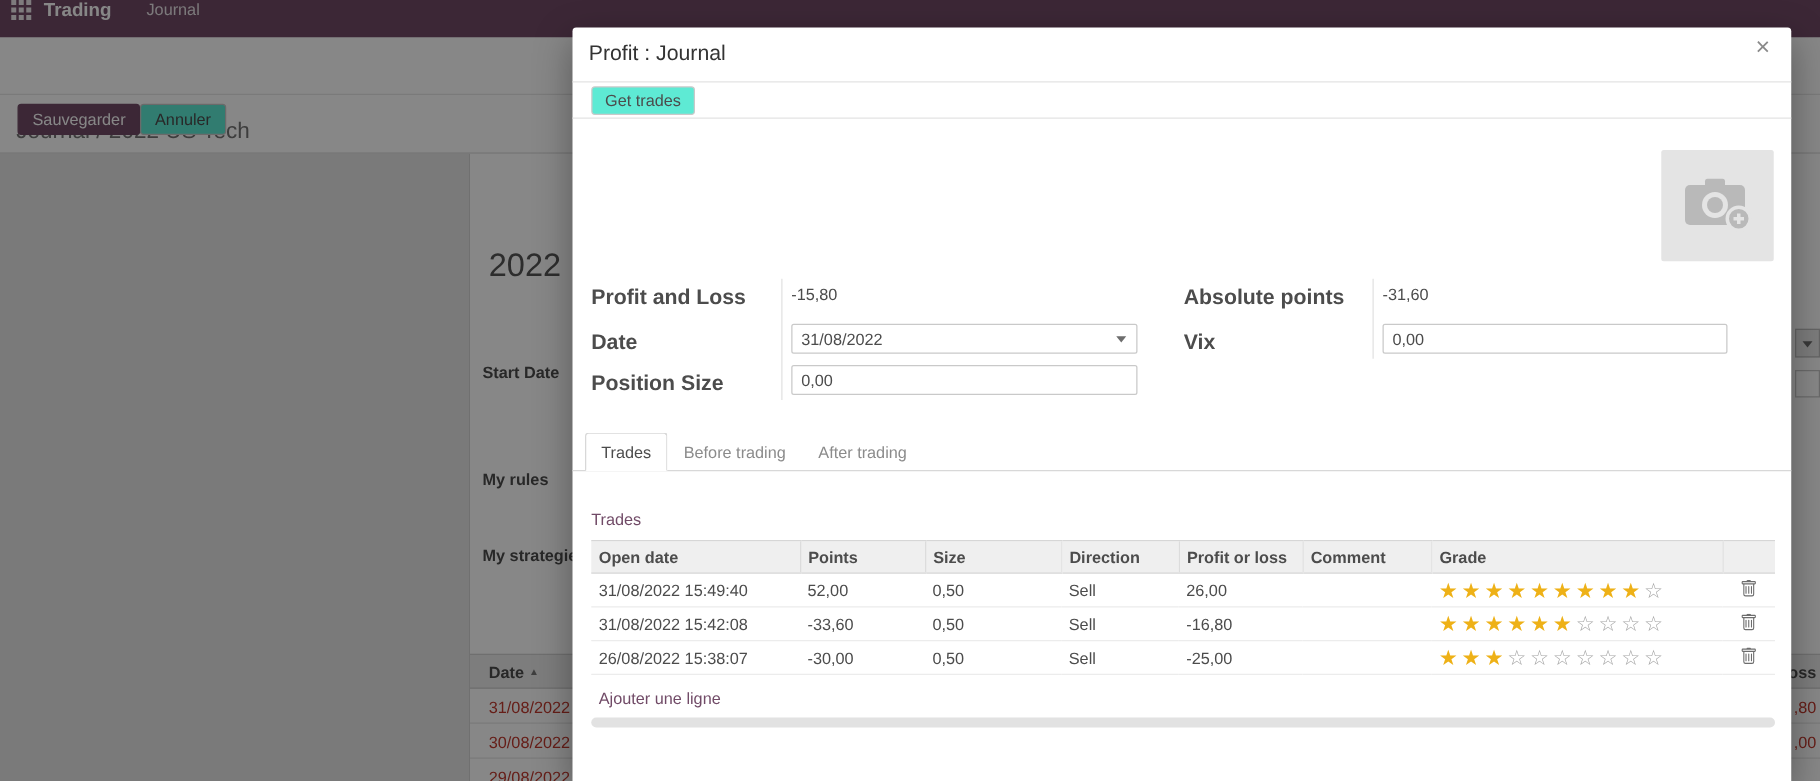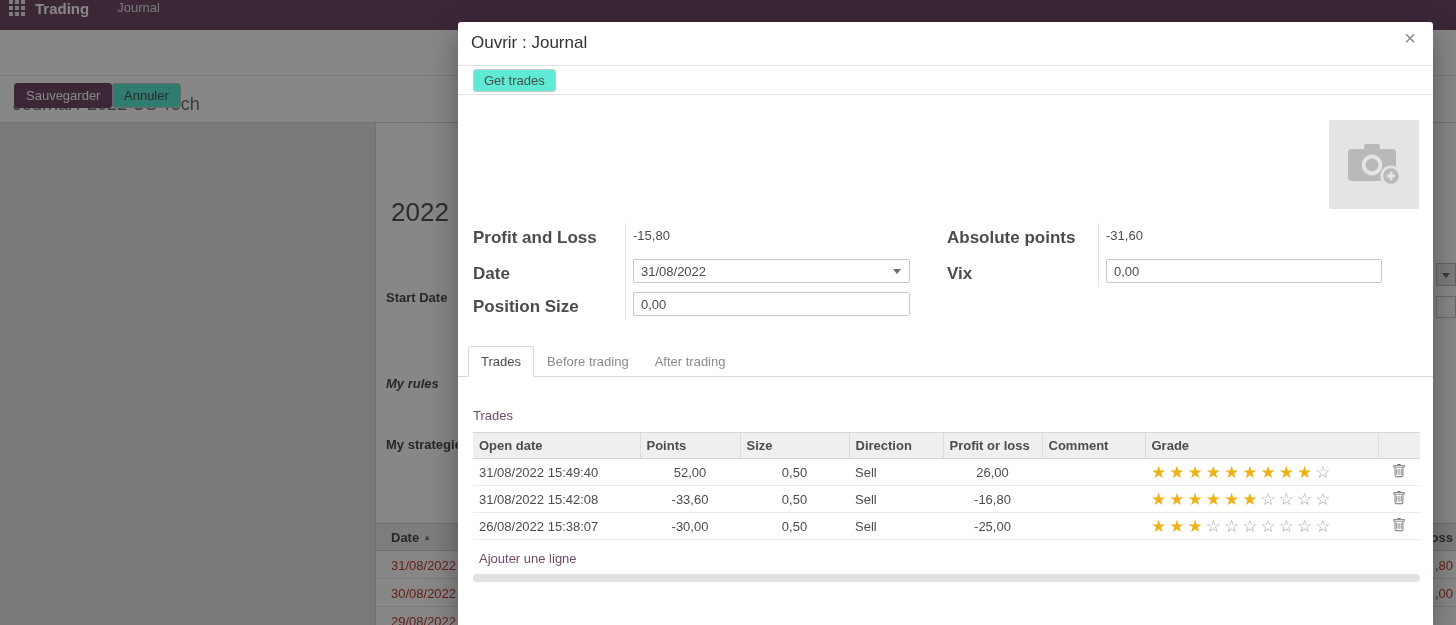--- a/index.html
+++ b/index.html
@@ -20,21 +20,21 @@
   .btn { font-size:13px; padding:4px 11px; border-radius:3px; border:1px solid #c9c9c9; background:#5eead4; color:#4c4c4c; cursor:pointer; font-family:inherit; }
   .btn-primary { background:#714B67; border-color:#714B67; color:#fff; }
   .save-btn { position:absolute; left:14px; top:53px; }
   .discard-btn { position:absolute; left:112px; top:53px; }
 
   .content-bg { position:absolute; left:0; top:123px; width:100%; height:502px; background:#e7e7e7; }
   .form-sheet { position:absolute; left:375px; top:123px; right:0; bottom:0; background:#fff; border-left:1px solid #d4d4d4; }
   .record-title { position:absolute; left:15px; top:74px; font-size:26px; color:#555; }
   .bg-label { position:absolute; font-size:13px; font-weight:700; color:#4c4c4c;margin-top:24px; }
   .lbl-start-date { left:10px; top:143px; }
-  .lbl-my-rules { left:10px; top:229px;font-style:italic; }
+  .lbl-my-rules { left:10px; top:229px; }
   .lbl-my-strategies { left:10px; top:290px; }
 
   .bg-table-header { position:absolute; left:0; top:400px; right:0; height:28px; background:#ededed; border-top:1px solid #d2d2d2; border-bottom:1px solid #cfcfcf; font-size:13px; font-weight:700; color:#4c4c4c; }
   .bg-th-date { position:absolute; left:15px; top:6px; cursor:pointer; }
   .sort-caret { font-size:8px; color:#777; margin-left:4px; vertical-align:2px; }
   .bg-th-frag { position:absolute; right:3px; top:6px; }
   .bg-rows { position:absolute; left:0; top:428px; right:0; }
   .bg-row { position:relative; height:28px; border-bottom:1px solid #e6e6e6; cursor:pointer; }
   .bg-date { position:absolute; left:15px; top:7px; font-size:13px; color:#c0392e; }
   .bg-frag { position:absolute; right:3px; top:7px; font-size:13px; color:#c0392e; }
@@ -80,21 +80,21 @@
   .tabs { position:absolute; left:0; top:324px; width:100%; height:31px; border-bottom:1px solid #d8d8d8; display:flex; align-items:flex-end; padding-left:10px; }
   .tab { font-size:13px; padding:7px 12px; color:#8b8b8b; cursor:pointer; border:1px solid transparent; margin-bottom:-1px; white-space:nowrap; }
   .tab.active { background:#fff; border-color:#d8d8d8 #d8d8d8 #fff #d8d8d8; border-radius:3px 3px 0 0; color:#4c4c4c; }
 
   .section-title { position:absolute; left:15px; top:386px; font-size:13px; font-weight:500; color:#714B67; }
 
   .trades-table { position:absolute; left:15px; top:410px; width:947px; border-collapse:collapse; table-layout:fixed; font-size:13px; color:#4c4c4c; }
   .trades-table th { background:#efefef; border-top:1px solid #d6d6d6; border-bottom:1px solid #d6d6d6; font-weight:700; text-align:left; padding:5px 6px; white-space:nowrap; overflow:hidden; cursor:pointer; }
   .trades-table th + th { border-left:1px solid #dcdcdc; }
   .trades-table td { border-bottom:1px solid #ececec; padding:4px 6px; height:19px; white-space:nowrap; overflow:hidden; vertical-align:middle; }
-  .num { text-align:center; }
+  .num { text-align:left; }
   .stars { display:flex; gap:3px; align-items:center; }
   .star { font-size:17px; line-height:17px; cursor:pointer; }
   .star.filled { color:#eeb117; }
   .star.empty  { color:#a6a6a6; }
   .trash-cell { text-align:center; }
   .trash-btn { background:none; border:none; cursor:pointer; padding:1px 2px 0; }
 
   .add-line { position:absolute; left:21px; top:529px; font-size:13px; color:#714B67; cursor:pointer; }
   .hscroll { position:absolute; left:15px; top:552px; width:947px; height:8px; background:#e2e2e2; border-radius:4px; cursor:pointer; }
 </style>
@@ -162,21 +162,21 @@
 
   <div class="edge-select-frag">
       <span class="caret-down"></span>
     </div>
   <div class="edge-input-frag"></div>
 
   <div class="modal-backdrop"></div>
 
   <div class="modal">
     <div class="modal-header">
-      <div class="modal-title">Ouvrir : Journal</div>
+      <div class="modal-title">Profit : Journal</div>
       <button class="modal-close">×</button>
     </div>
 
     <div class="modal-toolbar">
       <button class="btn get-trades-btn">Get trades</button>
     </div>
 
     <div class="image-placeholder">
       <span>
         <svg width="56" height="48" viewBox="0 0 28 24">

